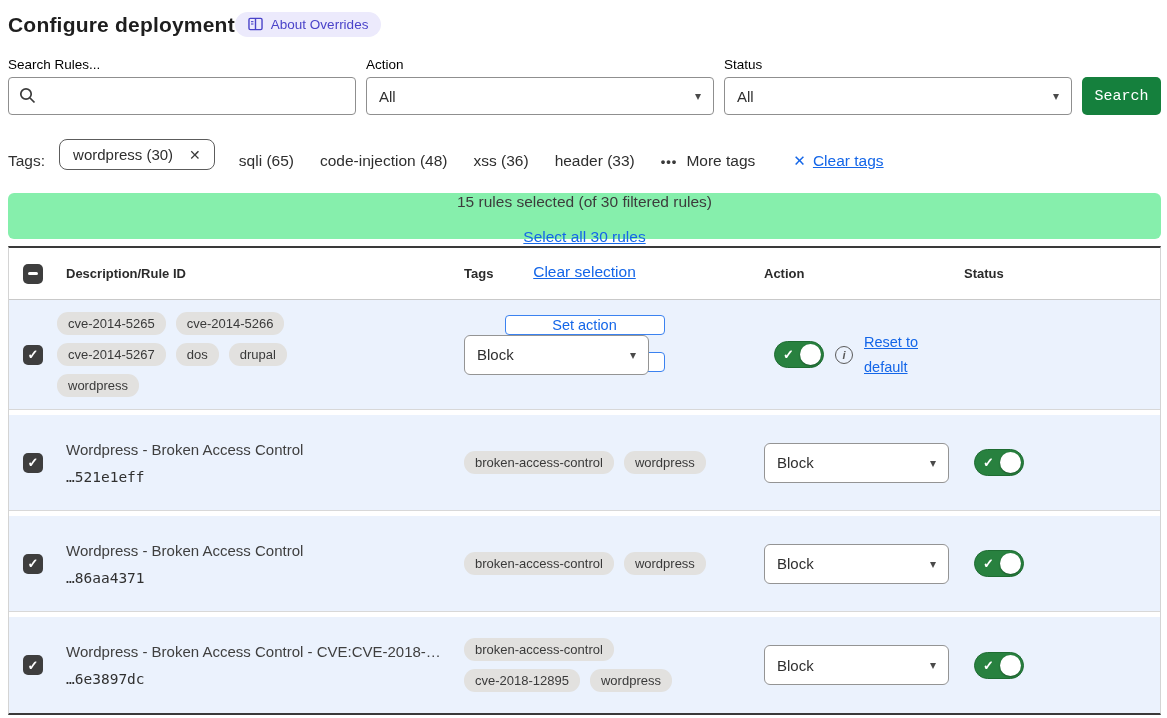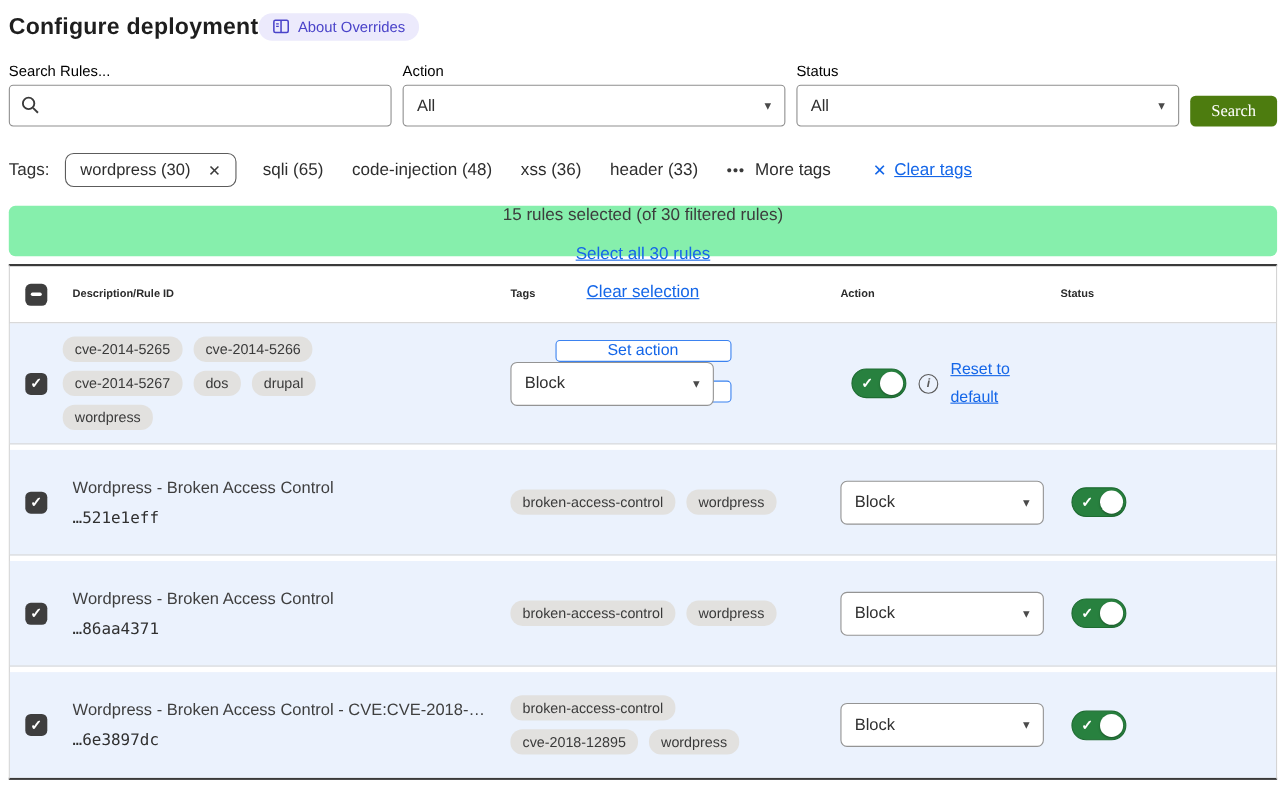--- a/index.html
+++ b/index.html
@@ -31,26 +31,26 @@
     padding:0 10px 0 38px; font-size:15px; font-family:inherit; outline:none;
   }
   .input-wrap .mag { position:absolute; left:11px; top:10px; }
   .select {
     width:348px; height:38px; border:1px solid #8f8f8f; border-radius:4px;
     background:#fff; display:flex; align-items:center; justify-content:space-between;
     padding:0 12px; font-size:15px; color:#2f2f2f; cursor:pointer;
   }
   .caret { font-size:12px; color:#4a4a4a; }
   .search-btn {
-    height:28px; width:88px; background:#4d7c0f; color:#fff; border:none;
-    border-radius:5px; font-size:15px; font-family:Liberation Serif, serif; cursor:pointer; margin-left:0;
-  }
-
-  
-  .tags-bar { display:flex; align-items:center; margin-bottom:17px; font-size:15.5px; color:#323232; }
+    height:38px; width:88px; background:#15803d; color:#fff; border:none;
+    border-radius:5px; font-size:15px; font-family:Liberation Mono, monospace; cursor:pointer; margin-left:0;
+  }
+
+  
+  .tags-bar { display:flex; align-items:flex-end; margin-bottom:23px; font-size:15.5px; color:#323232; }
   .tags-label { margin-right:14px; }
   .selected-tag {
     display:inline-flex; align-items:center; gap:16px;
     border:1px solid #5c5c5c; border-radius:8px; padding:6px 13px;
     font-size:15px; color:#2e2e2e; cursor:pointer; margin-right:24px;
   }
   .selected-tag .x { font-size:14px; color:#3a3a3a; cursor:pointer; }
   .tag-link { margin-right:26px; cursor:pointer; color:#2e2e2e; }
   .more-tags { display:inline-flex; align-items:center; gap:9px; cursor:pointer; margin-right:38px; color:#2e2e2e; }
   .dots { letter-spacing:1px; font-size:13px; font-weight:700; color:#3a3a3a; }
@@ -72,21 +72,21 @@
   }
 
   
   .rules-table {
     border-top:2px solid #3a3a3a; border-bottom:2px solid #3a3a3a;
     border-left:1px solid #d4d4d4; border-right:1px solid #d4d4d4;
     background:#fff;
   }
   .grid { display:grid; grid-template-columns:48px 407px 300px 200px 1fr; }
   .thead { height:52px; align-items:center; border-bottom:1px solid #c9c9c9; }
-  .thead .hcell { font-size:10px; font-weight:700; color:#2b2b2b; }
+  .thead .hcell { font-size:13px; font-weight:700; color:#2b2b2b; }
   .cb-cell { display:flex; justify-content:center; }
   .checkbox {
     width:20px; height:20px; background:#3e3e3e; border-radius:5px;
     display:flex; align-items:center; justify-content:center; cursor:pointer;
   }
   .checkbox .tickmark { color:#fff; font-size:13px; font-weight:700; line-height:1; }
   .checkbox .dash { width:10px; height:3px; background:#fff; border-radius:2px; }
 
   .trow {
     background:#ebf2fd; align-items:center; padding:12px 0;

